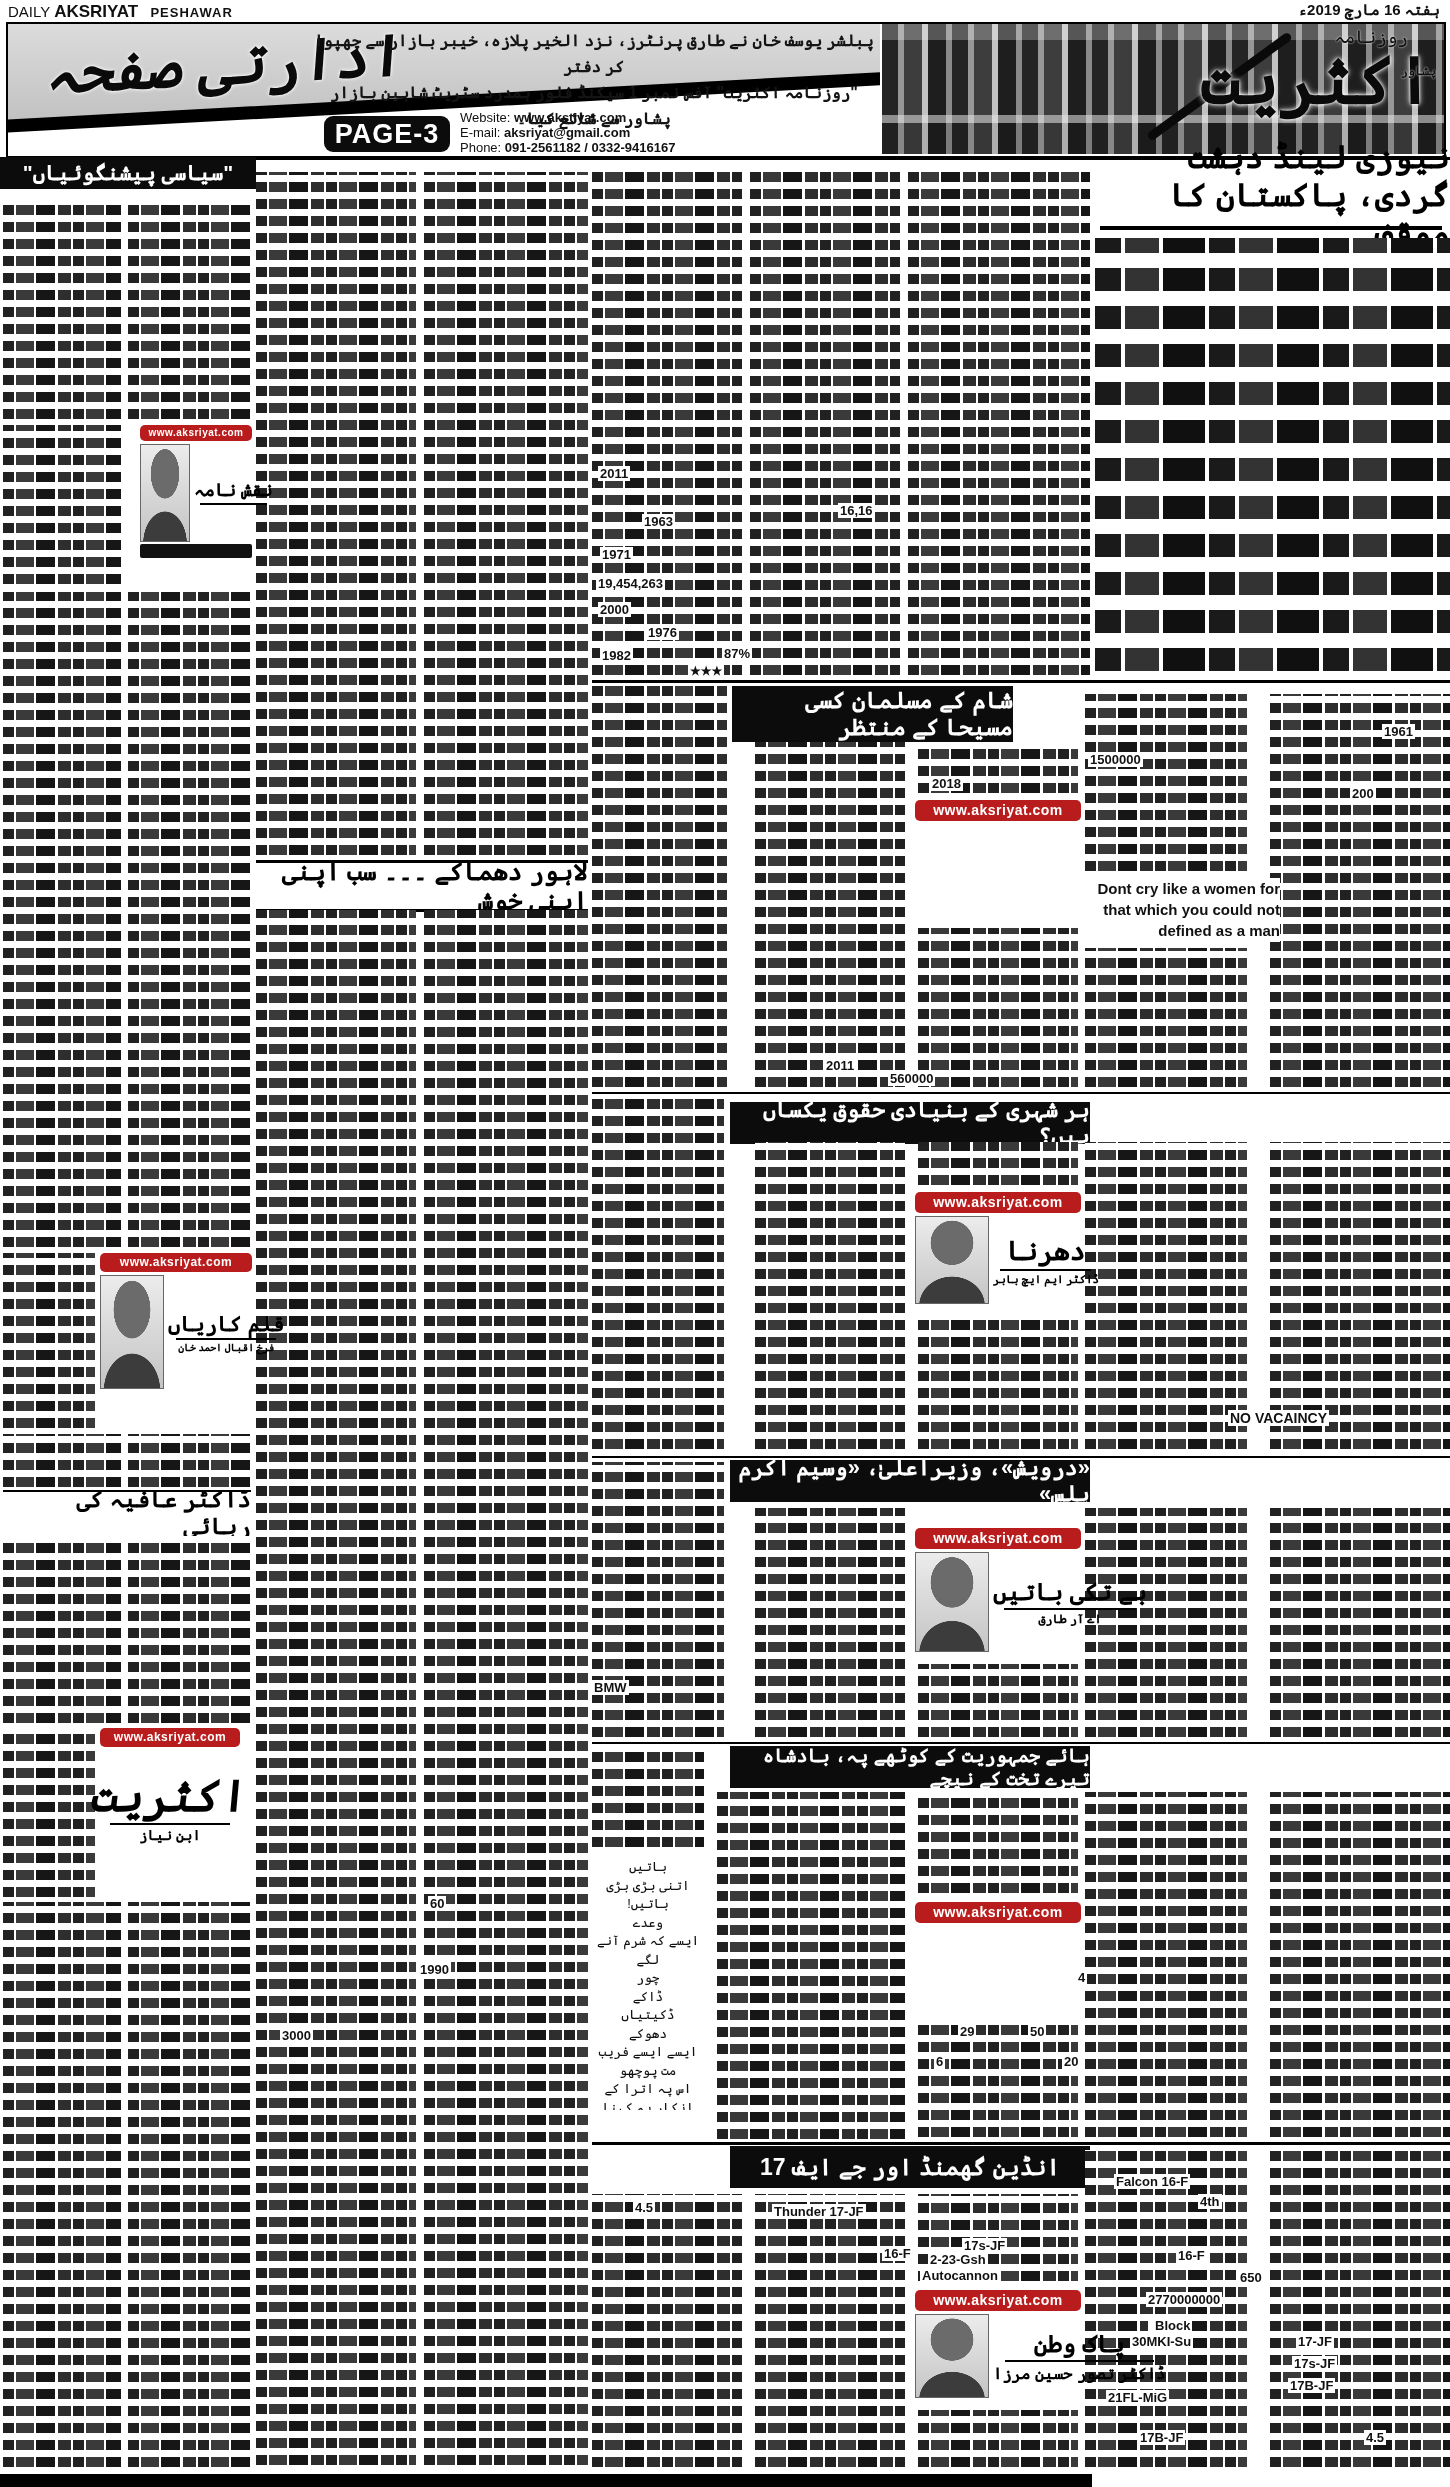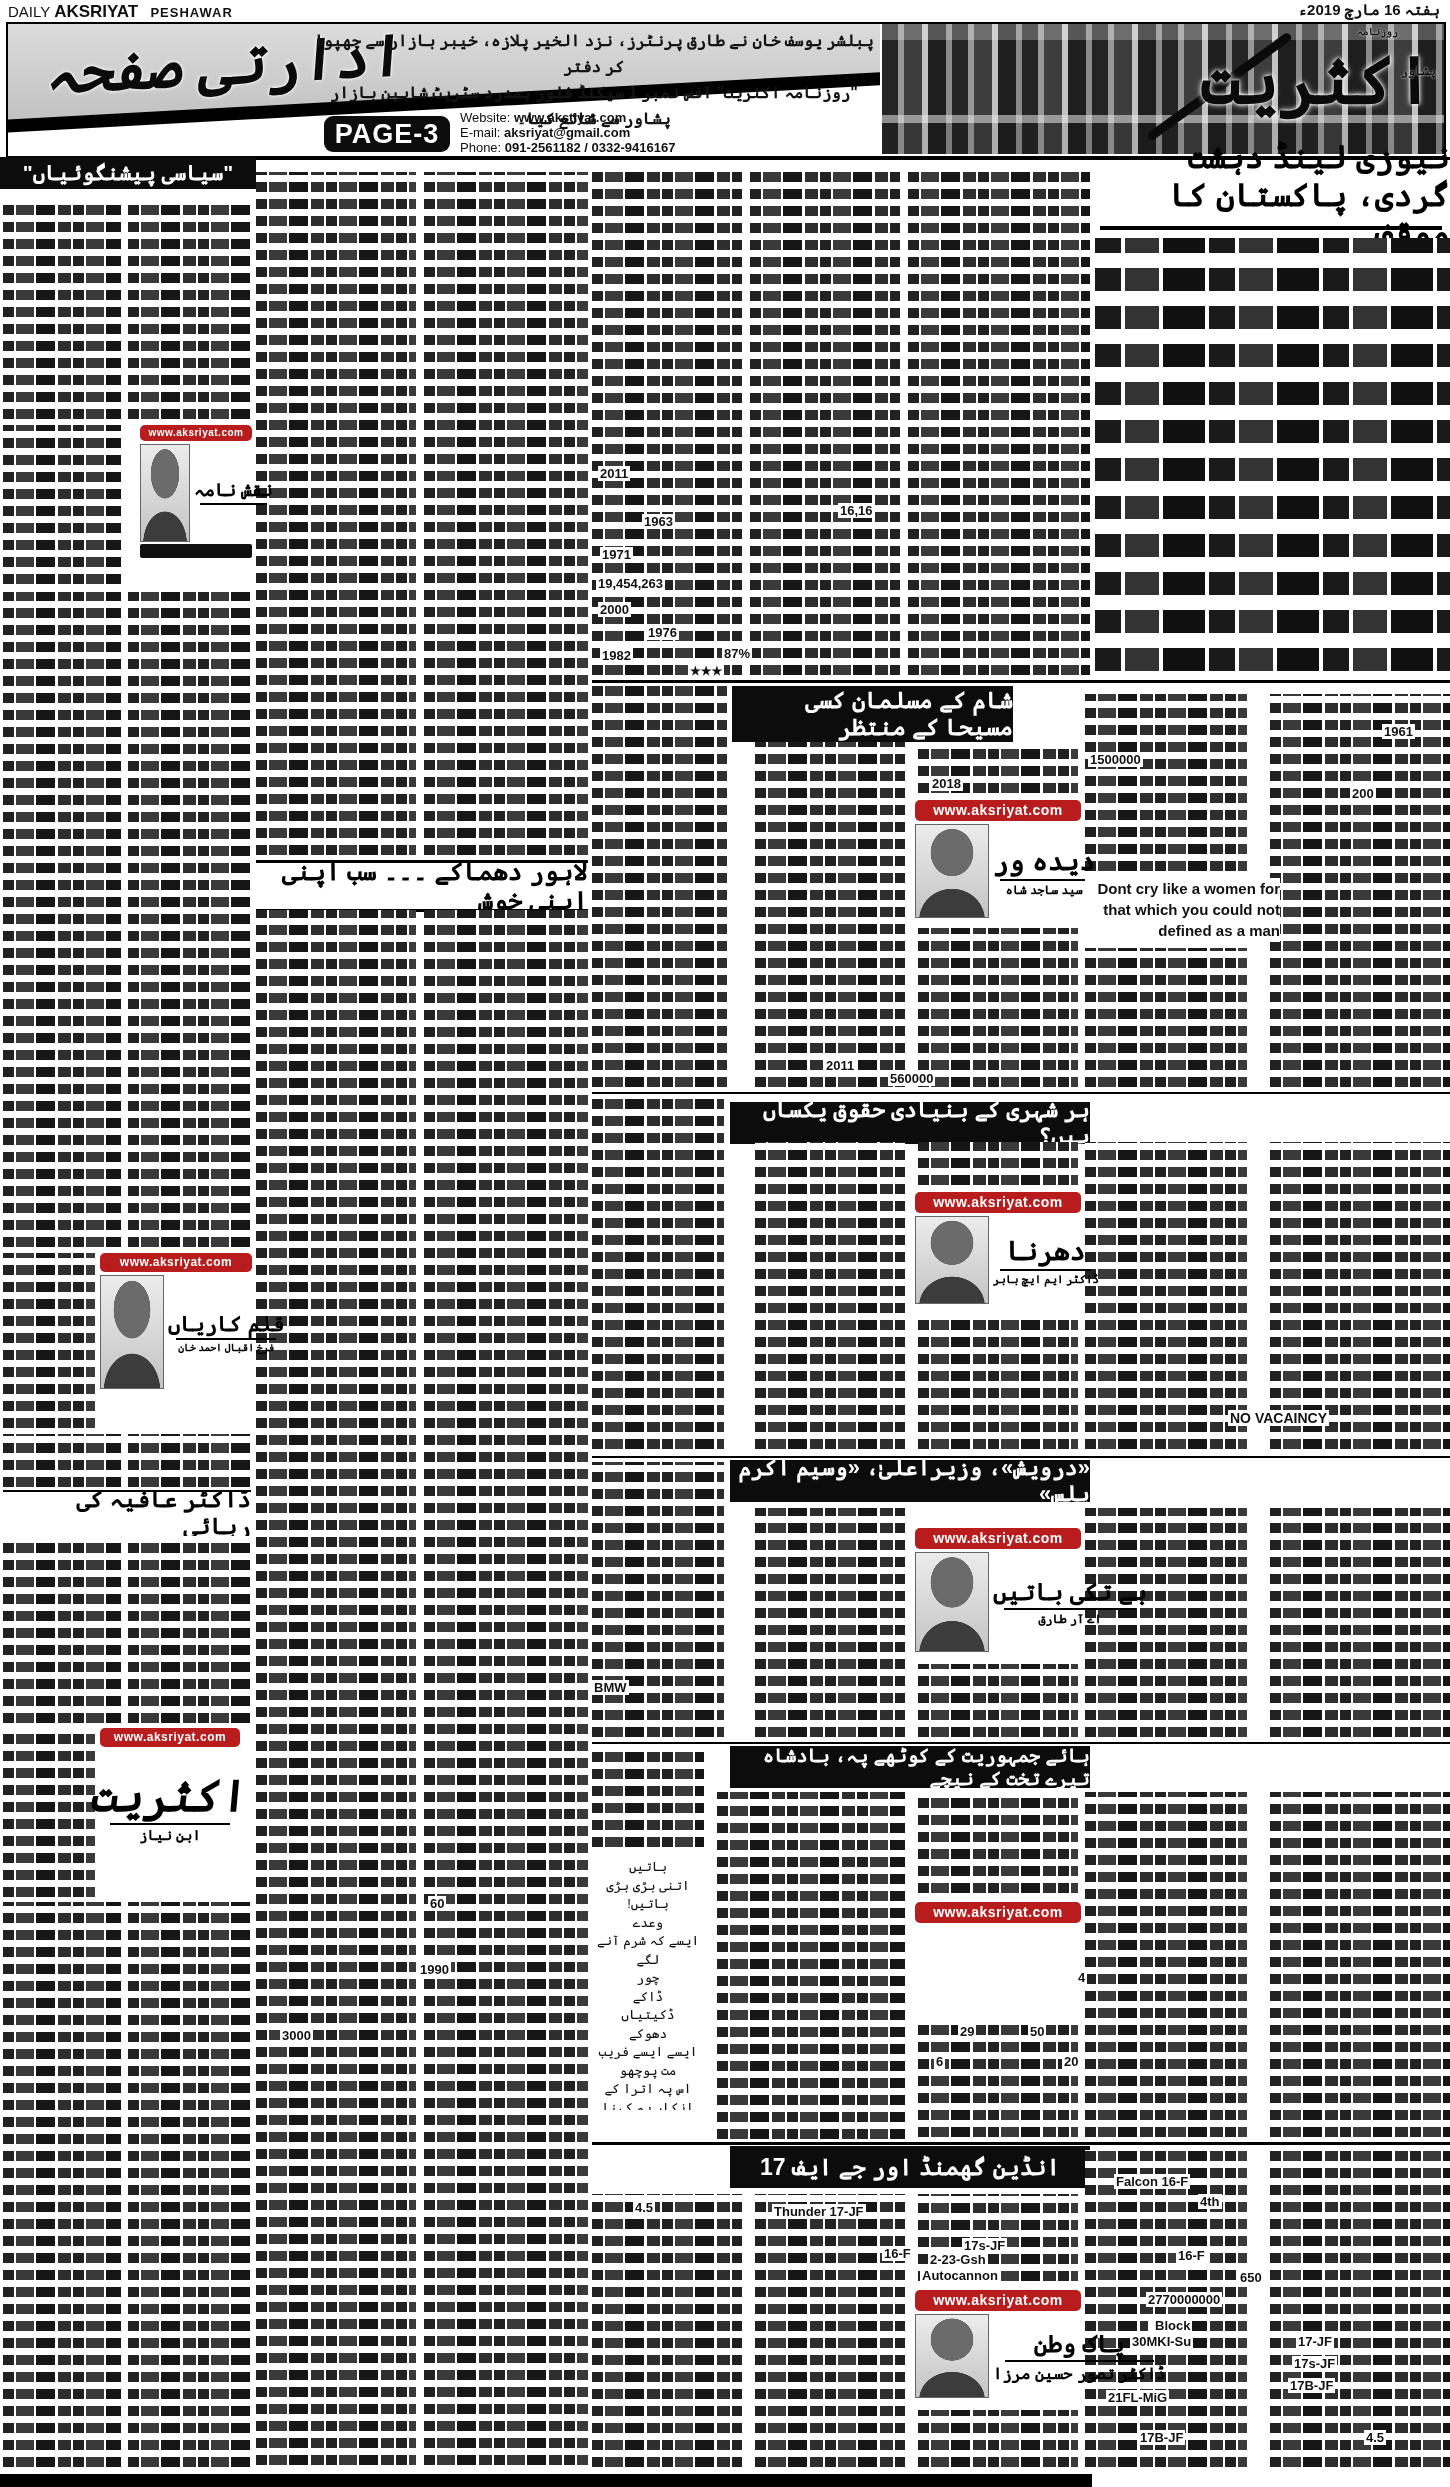--- a/index.html
+++ b/index.html
@@ -75,21 +75,21 @@
     <div><span>Website:</span>
          <b>www.akstiyat.com</b></div>
     <div><span>E-mail:</span>
          <b>aksriyat@gmail.com</b></div>
     <div><span>Phone:</span>
          <b>091-2561182 / 0332-9416167</b></div>
   </div>
 
   <div class="abs shelf" style="left:874px;top:0;width:562px;height:130px;">
     <div class="abs" style="left:250px;top:58px;width:175px;height:9px;background:#0a0a0a;border-radius:5px;transform:rotate(-36deg);"></div>
-    <div class="abs" dir="rtl" style="right:46px;top:2px;font-size:10px;font-weight:bold;color:#111;text-shadow:0 0 2px #fff;">روزنامہ</div>
+    <div class="abs" dir="rtl" style="right:36px;top:2px;font-size:18px;font-weight:normal;color:#111;text-shadow:0 0 2px #fff;">روزنامہ</div>
     <div class="abs" dir="rtl" style="right:10px;top:18px;font-size:66px;font-weight:bold;color:#0a0a0a;text-shadow:0 0 3px #fff,0 0 6px #fff;">اکثریت</div>
     <div class="abs" dir="rtl" style="right:8px;top:40px;font-size:12px;font-weight:bold;color:#111;text-shadow:0 0 2px #fff;">پشاور</div>
   </div>
 </div>
 
 <div class="abs rule" style="left:255px;top:157px;width:1195px;height:3px;"></div>
 <div class="abs rule" style="left:592px;top:680px;width:858px;height:3px;"></div>
 <div class="abs rule" style="left:592px;top:1092px;width:858px;height:2px;"></div>
 <div class="abs rule" style="left:592px;top:1456px;width:858px;height:2px;"></div>
 <div class="abs rule" style="left:592px;top:1742px;width:858px;height:2px;"></div>
@@ -234,28 +234,20 @@
   <div class="url" style="font-size:12px;line-height:19px;">www.aksriyat.com</div>
   <div class="tcol" style="height:118px;">
     <div class="ctitle" dir="rtl" style="font-size:44px;transform:skewX(-6deg);">اکثریت</div>
     <div class="crule"></div>
     <div class="cauthor" dir="rtl" style="font-size:14px;">ابن نیاز</div>
   </div>
 </div>
 
 <div class="colbox" style="left:915px;top:800px;width:166px;height:124px;">
   <div class="url">www.aksriyat.com</div>
-  <div class="row">
-    <div class="photo" style="width:72px;height:92px;"></div>
-    <div class="tcol">
-      <div class="ctitle" dir="rtl" style="font-size:27px;">دیدہ ور</div>
-      <div class="crule"></div>
-      <div class="cauthor" dir="rtl">سید ساجد شاہ</div>
-    </div>
-  </div>
 </div>
 
 <div class="colbox" style="left:915px;top:1192px;width:166px;height:118px;">
   <div class="url">www.aksriyat.com</div>
   <div class="row">
     <div class="photo" style="width:72px;height:86px;"></div>
     <div class="tcol">
       <div class="ctitle" dir="rtl" style="font-size:27px;">دھرنا</div>
       <div class="crule"></div>
       <div class="cauthor" dir="rtl" style="font-size:11px;">ڈاکٹر ایم ایچ بابر</div>

